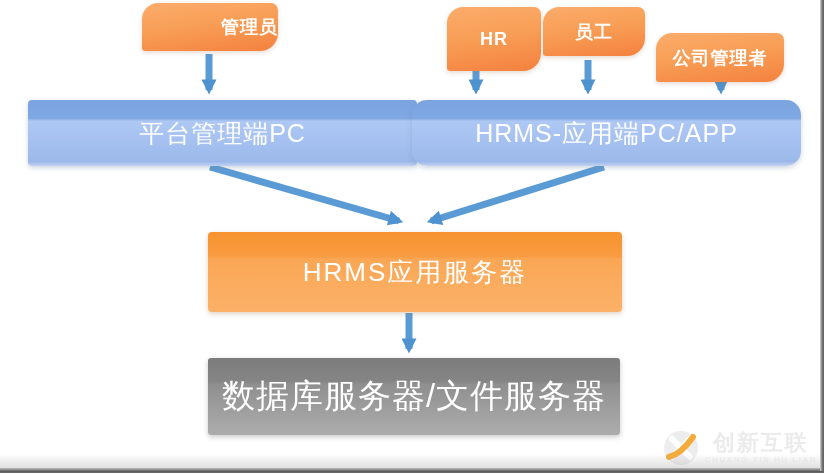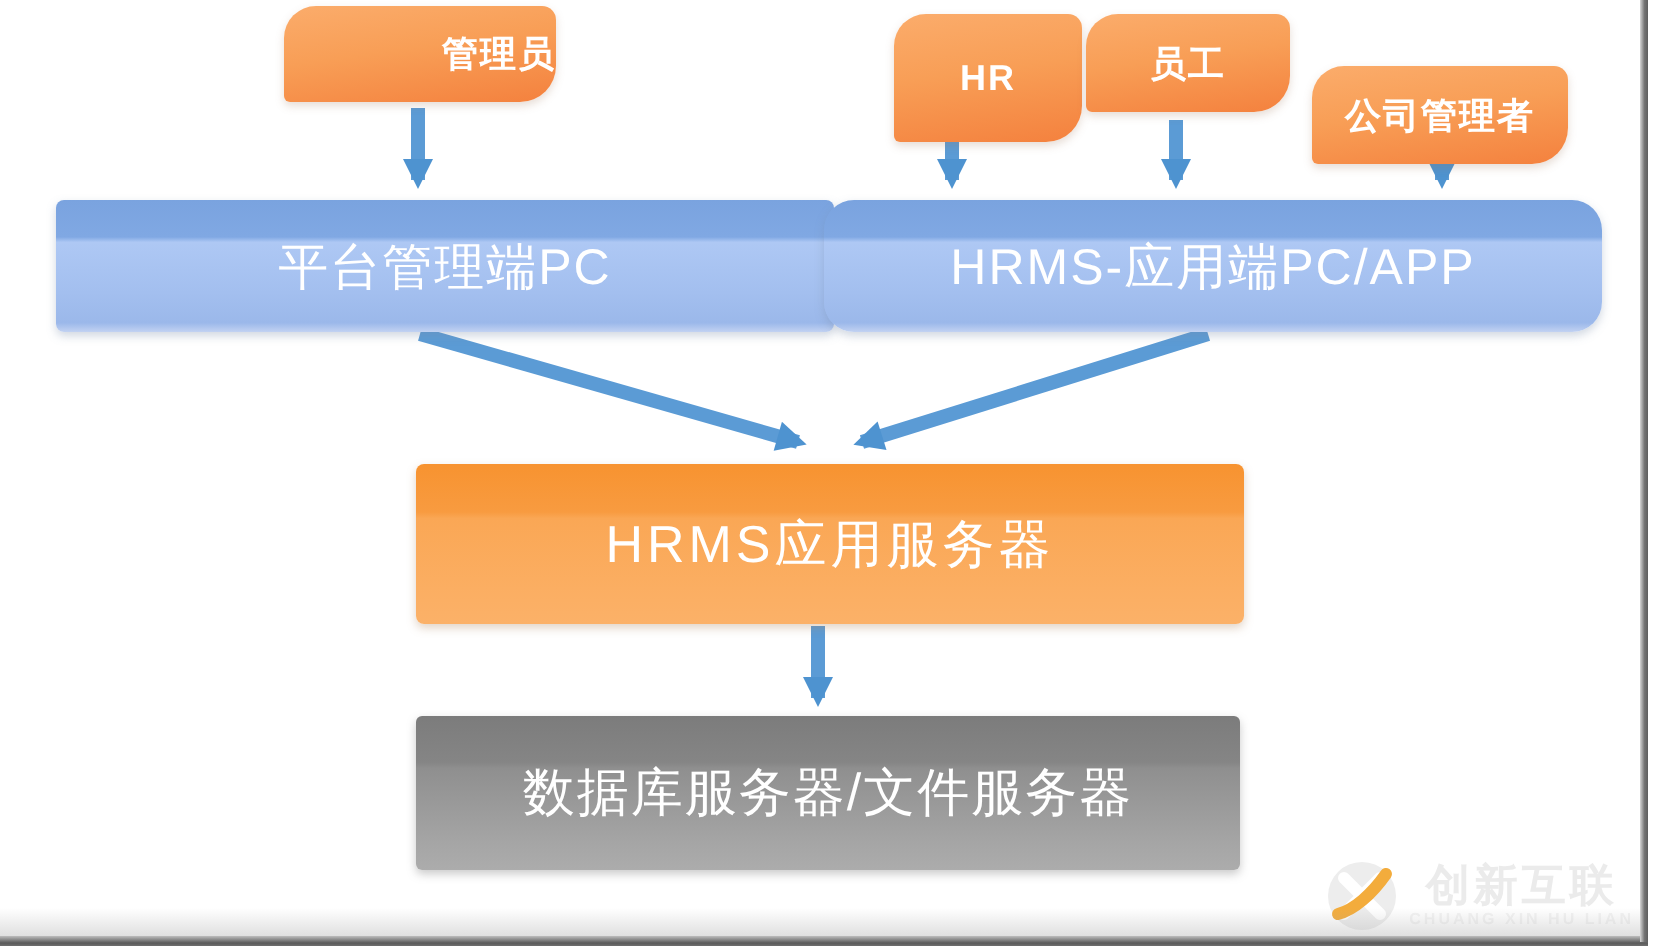--- a/index.html
+++ b/index.html
@@ -40,21 +40,21 @@
   .appserver{
     left:208px;top:232px;width:414px;height:80px;
     background:linear-gradient(180deg,#F79330 0%,#F89B40 30%,#FAA755 34%,#FBAE62 78%,#FBB168 100%);
     border-radius:4px;font-size:26px;letter-spacing:2px;
     box-shadow:0 2px 5px rgba(170,130,90,0.35);
   }
   
   .dbserver{
     left:208px;top:358px;width:412px;height:77px;
     background:linear-gradient(180deg,#7C7C7C 0%,#858585 30%,#8F8F8F 34%,#A5A5A5 82%,#ACACAC 100%);
-    border-radius:3px;font-size:26px;letter-spacing:1px;
+    border-radius:3px;font-size:33px;letter-spacing:1px;
     box-shadow:0 2px 5px rgba(120,120,120,0.4);
   }
   
   svg.arrows{position:absolute;left:0;top:0;width:829px;height:475px;pointer-events:none;}
   
   .watermark{position:absolute;right:12px;bottom:9px;display:flex;align-items:center;gap:6px;}
   .wm-text{display:flex;flex-direction:column;align-items:center;line-height:1;}
   .wm-brand{font-size:22px;font-weight:bold;color:#ebebeb;letter-spacing:2px;}
   .wm-sub{font-size:8px;color:#f3f3f3;letter-spacing:1.5px;margin-top:2px;font-weight:bold;}
 </style>

